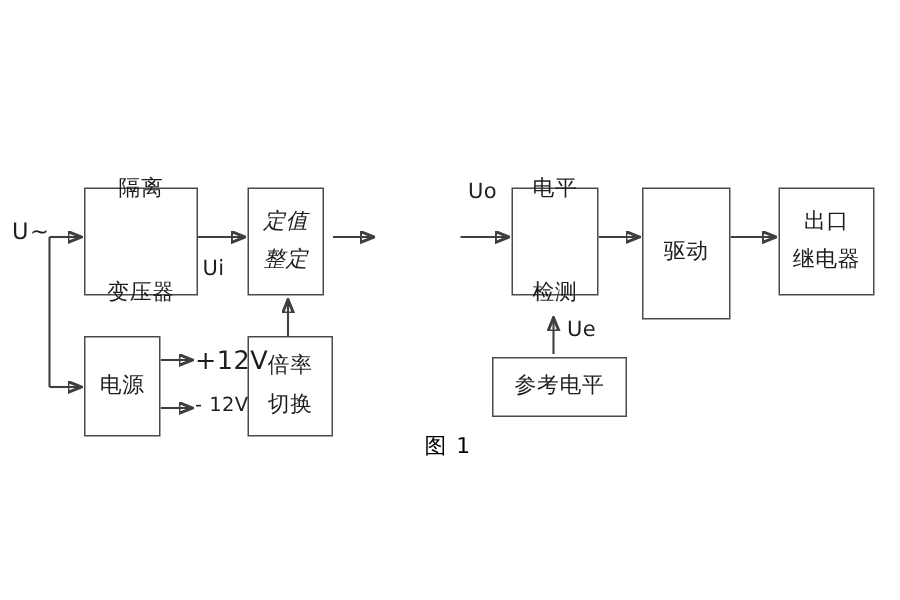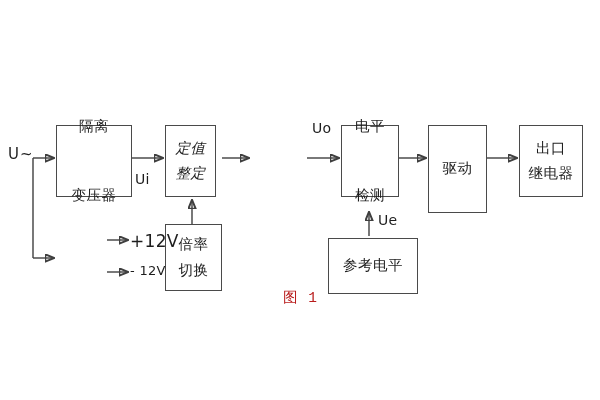--- a/index.html
+++ b/index.html
@@ -35,25 +35,24 @@
   .box .ln { display: block; }
   .label {
     position: absolute;
     color: #1d1d1d;
     font-size: 14px;
     white-space: nowrap;
     letter-spacing: 0.3px;
   }
   .caption {
     position: absolute;
-    color: #b91c1c;
+    color: #000000;
     font-size: 14.5px;
     white-space: nowrap;
     letter-spacing: 1px;
-    font-family: Liberation Mono, monospace;
   }
   svg.wires {
     position: absolute;
     left: 0;
     top: 0;
     width: 600px;
     height: 400px;
     pointer-events: none;
   }
   svg.wires line, svg.wires path {
@@ -117,27 +116,30 @@
 
   <div class="box" style="left:428px; top:125px; width:59px;  height:88px;">
     <span class="ln">驱动</span>
   </div>
 
   <div class="box" style="left:519px; top:125px; width:64px;  height:72px;">
     <span class="ln">出口</span>
     <span class="ln">继电器</span>
   </div>
 
+  <div class="box" style="left:56px;  top:224px; width:51px;  height:67px;">
+    <span class="ln">电源</span>
+  </div>
 
   <div class="box" style="left:165px; top:224px; width:57px;  height:67px;">
     <span class="ln">倍率</span>
     <span class="ln">切换</span>
   </div>
 
-  <div class="box" style="left:328px; top:238px; width:90px;  height:56px;">
+  <div class="box" style="left:328px; top:238px; width:90px;  height:40px;">
     <span class="ln">参考电平</span>
   </div>
 
   <div class="label" style="left:8px;   top:145px; font-size:15px; letter-spacing:1px;">U~</div>
 
   <div class="label" style="left:135px; top:135px;margin-top:36px;">Ui</div>
 
   <div class="label" style="left:312px; top:120px;">Uo</div>
 
   <div class="label" style="left:378px; top:212px;">Ue</div>

